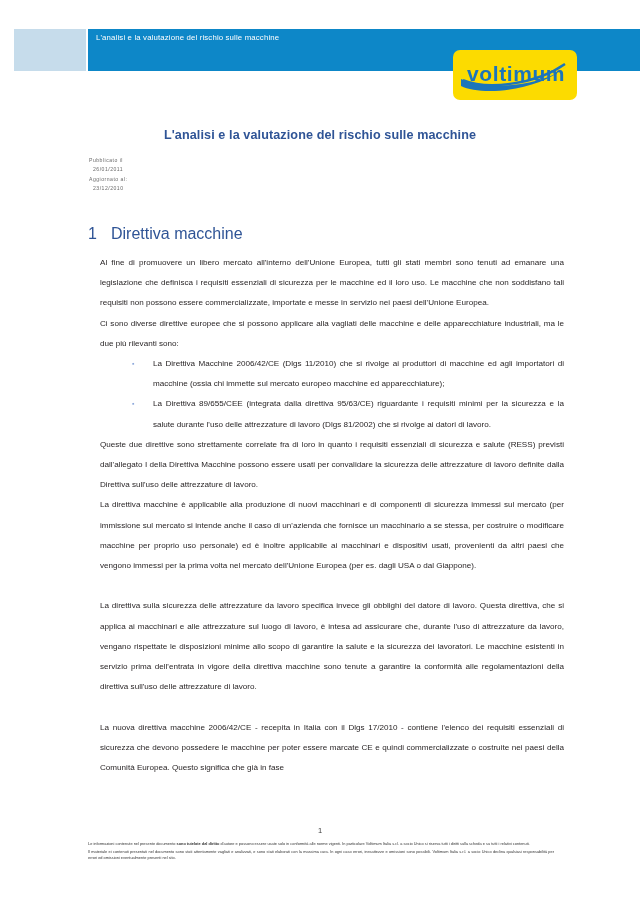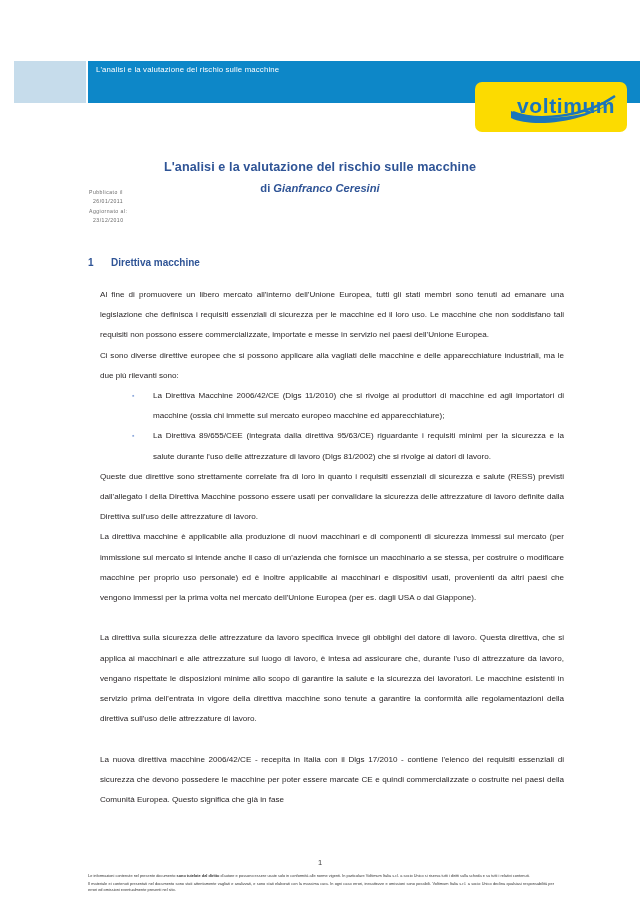--- a/index.html
+++ b/index.html
@@ -14,21 +14,20 @@
     color: #231f20;
     position: relative;
     overflow: hidden;
   }
 
   
   .page {
     position: absolute;
     inset: 0;
     background: #ffffff;
-    margin-top: 32px;
   }
 
   
   .header-zone {
     position: absolute;
     left: 0;
     top: 27px;
     width: 640px;
     height: 48px;
   }
@@ -52,28 +51,27 @@
     position: absolute;
     left: 8px;
     top: 4px;
     font-size: 7.8px;
     color: #ffffff;
     letter-spacing: 0.15px;
     white-space: nowrap;
   }
   .logo {
     position: absolute;
-    left: 475px;
+    left: 453px;
     top: 50px;
     width: 124px;
     height: 50px;
     background: #fcdb00;
     border-radius: 7px;
     overflow: hidden;
-    padding-left: 28px;
   }
   .logo svg { display: block; }
 
   
   .doc-title {
     position: absolute;
     left: 88px;
     top: 128px;
     width: 464px;
     text-align: center;
@@ -107,22 +105,22 @@
     letter-spacing: 0.5px;
   }
   .meta div:nth-child(2),
   .meta div:nth-child(4) { padding-left: 4px; }
 
   
   .section-head {
     position: absolute;
     left: 88px;
     top: 225px;
-    font-size: 10px;
-    font-weight: bold;
+    font-size: 16px;
+    font-weight: normal;
     color: #2f5496;
   }
   .section-head .num { display: inline-block; width: 23px; }
 
   
   .body-col {
     position: absolute;
     left: 100px;
     top: 253px;
     width: 464px;
@@ -194,23 +192,20 @@
 
   <div class="logo">
     <svg width="124" height="50" viewBox="0 0 124 50">
       <path d="M8 36 C 28 46, 84 42, 114 16 C 92 36, 36 41, 8 29 Z" fill="#1b75bb"></path>
       <path d="M10 30 C 34 40, 82 35, 112 14" stroke="#1b75bb" stroke-width="2.4" fill="none"></path>
       <text x="14" y="31" font-family="'Liberation Sans', sans-serif" font-size="21" font-weight="bold" fill="#1b75bb" letter-spacing="0.6">voltimum</text>
     </svg>
   </div>
 
   <div class="doc-title">L'analisi e la valutazione del rischio sulle macchine</div>
-  <div class="doc-author">
-    <span>di </span><em>Gianfranco Ceresini</em>
-  </div>
 
   <div class="meta">
     <div>Pubblicato il</div>
     <div>26/01/2011</div>
     <div>Aggiornato al:</div>
     <div>23/12/2010</div>
   </div>
 
   <div class="section-head">
     <span class="num">1</span><span>Direttiva macchine</span>

